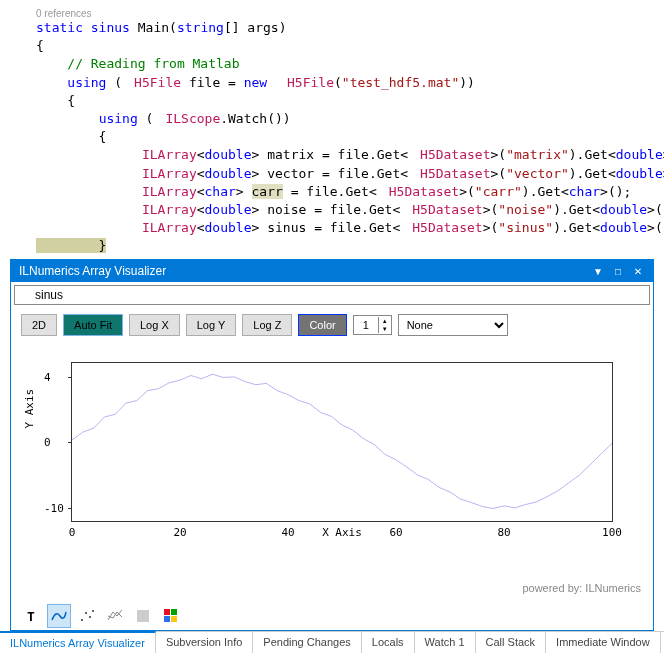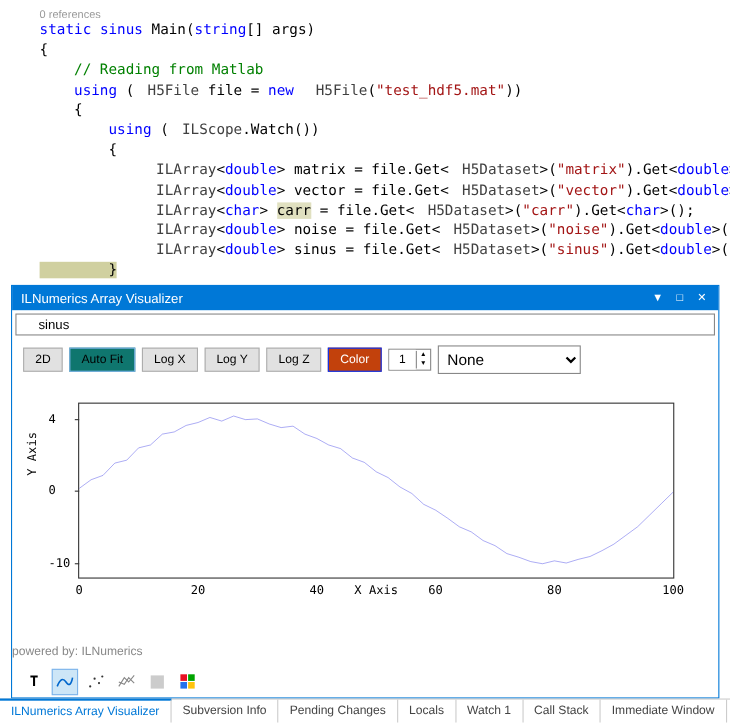--- a/index.html
+++ b/index.html
@@ -1,49 +1,49 @@
 <!DOCTYPE html>
 <html><head>
 <meta charset="utf-8">
 <style>
 * { box-sizing: border-box; margin: 0; padding: 0; }
 body { font-family: Consolas, monospace; font-size: 13px; background: #fff; width: 664px; }
 .code-area { padding: 8px 0 0 36px; background: #fff; }
 .refs { color: #999; font-size: 10px; font-family: "Segoe UI", sans-serif; }
 .line { white-space: pre; line-height: 1.4; }
 .kw { color: #0000ff; }
-.type { color: #404040; padding-left: 12px; }
+.type { color: #be185d; padding-left: 12px; }
 .str { color: #a31515; }
 .comment { color: #008000; }
 .hl { background: #e0e0c0; }
 .brace-hl { background: #d0d0a0; }
 .panel { border: 1px solid #0078d7; margin: 4px 10px 0 10px; background: #fff; }
 .titlebar { background: #0078d7; color: #fff; padding: 4px 8px; font-family: "Segoe UI", sans-serif; font-size: 12px; display: flex; justify-content: space-between; align-items: center; }
 .title-controls { display: flex; gap: 6px; }
 .title-btn { width: 14px; height: 14px; display: flex; align-items: center; justify-content: center; font-size: 10px; cursor: pointer; }
 .input-row { padding: 3px; }
 .search-input { width: 100%; border: 1px solid #888; padding: 2px 20px; font-family: "Segoe UI", sans-serif; font-size: 12px; }
 .toolbar { display: flex; gap: 6px; padding: 6px 10px; align-items: center; font-family: "Segoe UI", sans-serif; font-size: 11px; }
 .btn { border: 1px solid #adadad; background: #e1e1e1; padding: 4px 10px; font-size: 11px; cursor: pointer; }
 .btn.active { background: #0f766e; border-color: #7eb4ea; }
-.btn.color { background: #c2410c; color: #fff; border-color: #0033ff; }
+.btn.color { background: #737373; color: #fff; border-color: #0033ff; }
 .spinner { display: flex; align-items: center; border: 1px solid #888; }
 .spinner input { width: 24px; border: none; text-align: center; font-size: 11px; padding: 3px 0; }
 .spinner-btns { display: flex; flex-direction: column; border-left: 1px solid #888; }
 .spinner-btns div { font-size: 6px; padding: 0 3px; line-height: 8px; cursor: pointer; }
-.selectbox { border: 1px solid #888; padding: 3px 4px; width: 130px; font-size: 14px; background: #fff; }
+.selectbox { border: 1px solid #888; padding: 3px 4px; width: 110px; font-size: 11px; background: #fff; }
 .chart-area { padding: 20px 40px 10px 60px; position: relative; height: 240px; }
 .ylabel { position: absolute; left: 18px; top: 50%; transform: rotate(-90deg) translateX(40px); transform-origin: left; font-size: 11px; }
 .xlabel { text-align: center; font-size: 11px; margin-top: 4px; }
 .plot { border: 1px solid #333; width: 100%; height: 160px; position: relative; background: #fff; }
 .plot svg { width: 100%; height: 100%; }
 .ytick { position: absolute; left: -28px; font-size: 11px; transform: translateY(-50%); }
 .xtick { position: absolute; bottom: -18px; font-size: 11px; transform: translateX(-50%); }
 .tickmark { position: absolute; background: #333; }
-.powered { font-size: 11px; color: #888; padding: 0 12px 4px 0; font-family: "Segoe UI", sans-serif; }
+.powered { text-align: right; font-size: 11px; color: #888; padding: 0 12px 4px 0; font-family: "Segoe UI", sans-serif; }
 .bottom-icons { display: flex; gap: 4px; padding: 6px 8px 2px 8px; }
 .icon-btn { width: 24px; height: 24px; border: 1px solid transparent; display: flex; align-items: center; justify-content: center; cursor: pointer; }
 .icon-btn.selected { border-color: #7eb4ea; background: #cde6f7; }
 .tabs { display: flex; border-top: 1px solid #ccc; font-family: "Segoe UI", sans-serif; font-size: 11px; }
 .tab { padding: 4px 10px; border-right: 1px solid #ccc; cursor: pointer; color: #444; }
 .tab.active { color: #0078d7; border-top: 2px solid #0078d7; margin-top: -1px; }
 </style>
 </head>
 <body>
 

